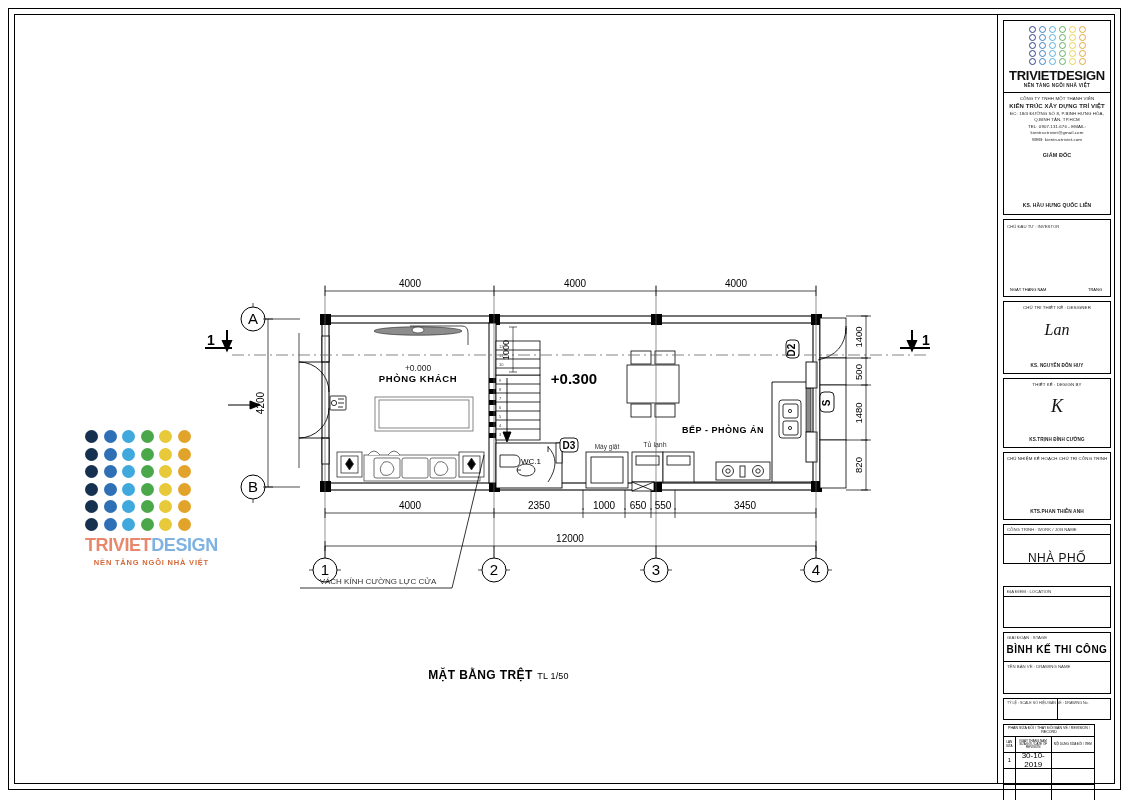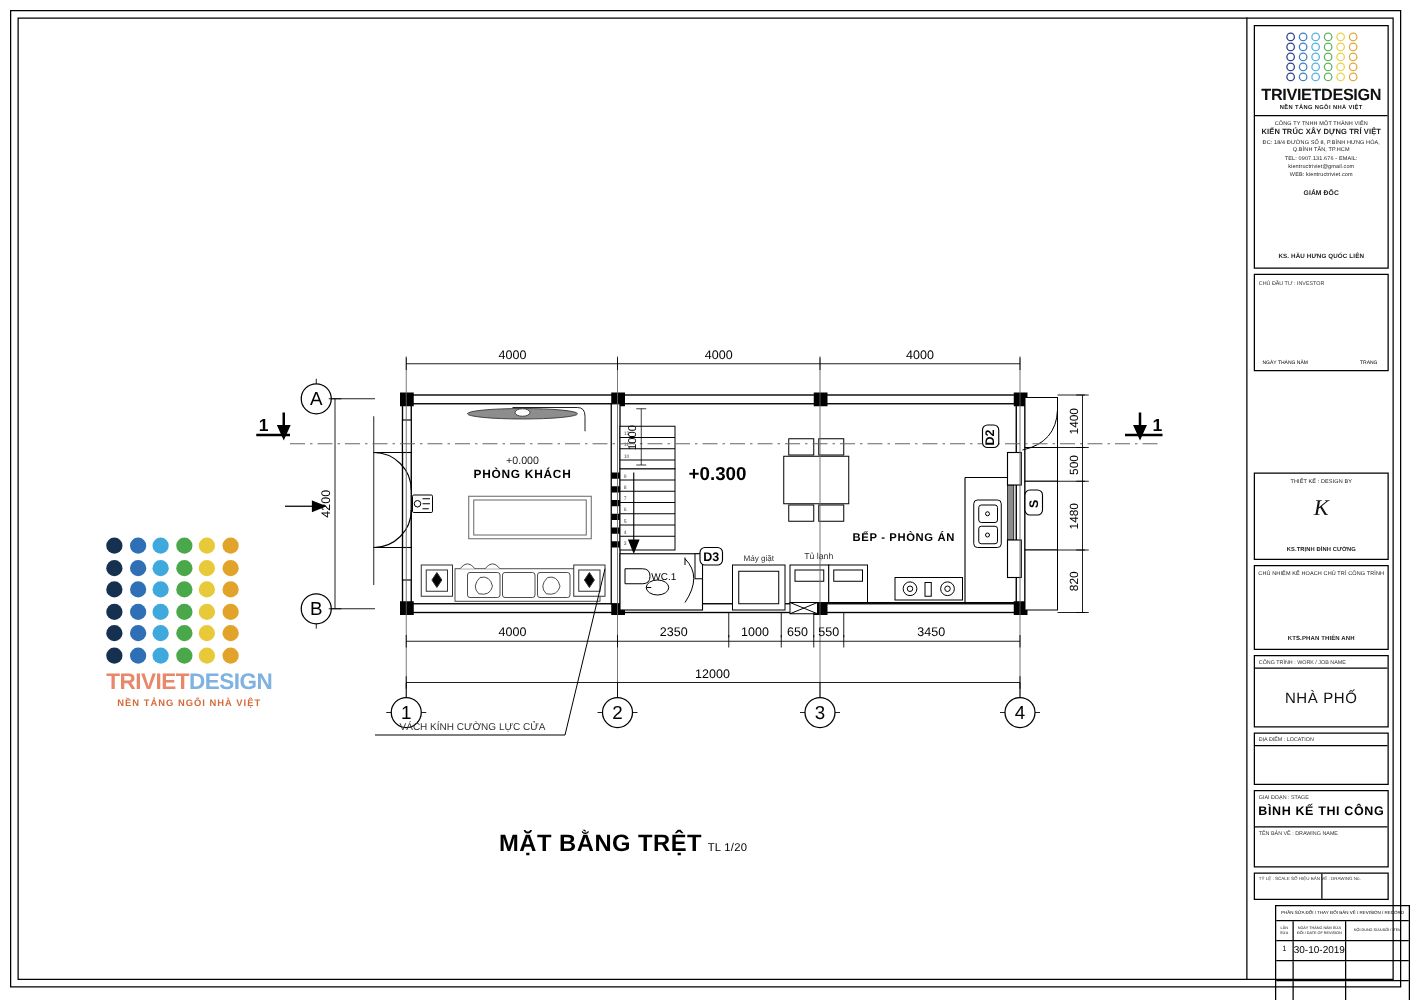--- a/index.html
+++ b/index.html
@@ -21,40 +21,40 @@
   .tb-logo{display:flex;flex-direction:column;align-items:center;gap:1px;padding-top:5px;}
   .tb-row{display:flex;gap:3px;}
   .tb-dot{width:7px;height:7px;border-radius:50%;box-sizing:border-box;}
 
   .brand-tv{font-size:13px;font-weight:bold;letter-spacing:-0.3px;text-align:center;}
   .brand-sub{font-size:4.6px;font-weight:bold;text-align:center;letter-spacing:.3px;color:#222;}
 
   .sig{font-family:"Liberation Serif",serif;font-style:italic;font-size:16px;text-align:center;color:#111;}
 
   
-  .rev{position:absolute;left:5px;width:108px;border:1px solid #000;box-sizing:border-box;font-size:4px;margin-left:17px;}
+  .rev{position:absolute;left:5px;width:92px;border:1px solid #000;box-sizing:border-box;font-size:4px;}
   .rev-r{display:flex;border-bottom:1px solid #000;}
   .rev-r:last-child{border-bottom:none;}
   .rev-c{border-right:1px solid #000;box-sizing:border-box;display:flex;align-items:center;justify-content:center;text-align:center;overflow:hidden;line-height:1.1;}
   .rev-c:last-child{border-right:none;}
 
   
   .plan{position:absolute;left:0;top:0;width:997px;height:800px;}
   svg{position:absolute;left:0;top:0;}
 
   
   .wm-text{position:absolute;left:18px;top:576px;width:975px;font-size:21px;font-weight:bold;color:#c9c9cf;letter-spacing:-0.2px;white-space:nowrap;opacity:.85;}
   .wm-logo{position:absolute;left:85px;top:430px;}
   .wm-row{display:flex;gap:5.5px;margin-bottom:4.5px;}
   .wm-dot{width:13px;height:13px;border-radius:50%;}
   .wm-name{margin-top:4px;font-size:18px;font-weight:bold;letter-spacing:-0.4px;text-align:center;}
   .wm-slogan{font-size:7.5px;font-weight:bold;text-align:center;color:#d46a3a;letter-spacing:.8px;margin-top:2px;}
 
   .ttl{position:absolute;left:0;top:665px;width:997px;text-align:center;}
-  .ttl b{font-size:19px;letter-spacing:.4px;}
+  .ttl b{font-size:12px;letter-spacing:.4px;}
   .ttl span{font-size:9px;letter-spacing:.2px;}
 </style>
 </head>
 <body>
 
 <div id="sheet">
 
   <div class="outer-border"></div>
   <div class="inner-border"></div>
 
@@ -495,21 +495,21 @@
       </div>
     <div class="wm-name">
       <span style="color:#e8876a">TRIVIET</span><span style="color:#7fb2e0">DESIGN</span>
     </div>
     <div class="wm-slogan">NỀN TẢNG NGÔI NHÀ VIỆT</div>
   </div>
 
 
   <div class="ttl">
     <b>MẶT BẰNG TRỆT</b>
-    <span>TL 1/20</span>
+    <span>TL 1/50</span>
   </div>
 
   <div class="tb">
 
     <div class="tb-cell" style="top:6px;height:195px;">
       <div class="tb-logo" id="tbdots">
           <div class="tb-row">
             <div class="tb-dot" style="border: 1.6px solid rgb(43, 63, 140);"></div>
             <div class="tb-dot" style="border: 1.6px solid rgb(63, 127, 193);"></div>
             <div class="tb-dot" style="border: 1.6px solid rgb(84, 179, 222);"></div>
@@ -564,33 +564,38 @@
         <div class="tb-txt b" style="margin-top:42px;font-size:5px;">KS. HẦU HƯNG QUỐC LIÊN</div>
       </div>
     </div>
 
     <div class="tb-cell" style="top:205px;height:78px;">
       <div class="tb-lbl" style="padding-top:4px;">CHỦ ĐẦU TƯ : INVESTOR</div>
       <div style="position:absolute;bottom:4px;left:6px;font-size:4px;">NGÀY    THÁNG    NĂM</div>
       <div style="position:absolute;bottom:4px;right:8px;font-size:4px;">TRANG</div>
     </div>
 
+    <div class="tb-cell" style="top:287px;height:73px;">
+      <div class="tb-txt" style="padding-top:3px;">CHỦ TRÌ THIẾT KẾ : DESIGNER</div>
+      <div class="sig" style="margin-top:10px;">Lan</div>
+      <div class="tb-txt b" style="position:absolute;bottom:3px;width:100%;font-size:4.6px;">KS. NGUYỄN ĐÔN HUY</div>
+    </div>
 
     <div class="tb-cell" style="top:364px;height:70px;">
       <div class="tb-txt" style="padding-top:3px;">THIẾT KẾ : DESIGN BY</div>
       <div class="sig" style="margin-top:8px;font-size:18px;">K</div>
       <div class="tb-txt b" style="position:absolute;bottom:3px;width:100%;font-size:4.6px;">KS.TRỊNH ĐÌNH CƯỜNG</div>
     </div>
 
     <div class="tb-cell" style="top:438px;height:68px;">
       <div class="tb-txt" style="padding-top:3px;">CHỦ NHIỆM KẾ HOẠCH CHỦ TRÌ CÔNG TRÌNH</div>
       <div class="tb-txt b" style="position:absolute;bottom:3px;width:100%;font-size:4.8px;">KTS.PHAN THIÊN ANH</div>
     </div>
 
-    <div class="tb-cell" style="top:510px;height:58px;">
+    <div class="tb-cell" style="top:510px;height:40px;">
       <div class="tb-lbl" style="padding-top:2px;border-bottom:1px solid #000;padding-bottom:2px;">CÔNG TRÌNH : WORK / JOB NAME</div>
       <div class="tb-big" style="margin-top:16px;">NHÀ PHỐ</div>
     </div>
 
     <div class="tb-cell" style="top:572px;height:42px;">
       <div class="tb-lbl" style="padding-top:2px;border-bottom:1px solid #000;padding-bottom:2px;">ĐỊA ĐIỂM : LOCATION</div>
     </div>
 
     <div class="tb-cell" style="top:618px;height:62px;">
       <div class="tb-lbl" style="padding-top:2px;">GIAI ĐOẠN : STAGE</div>

